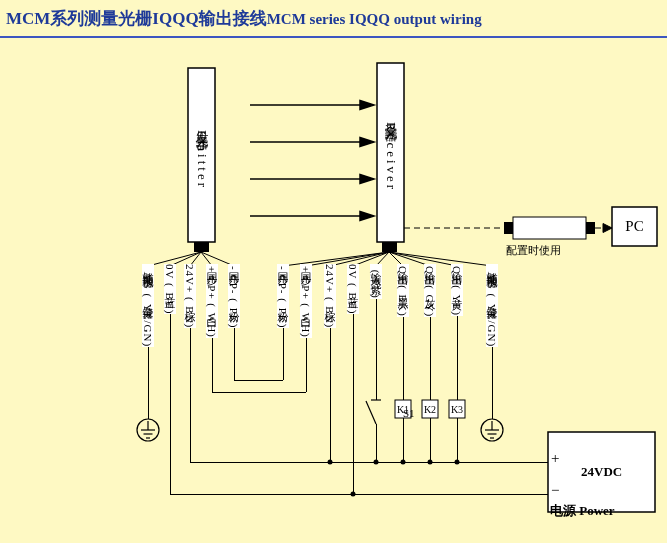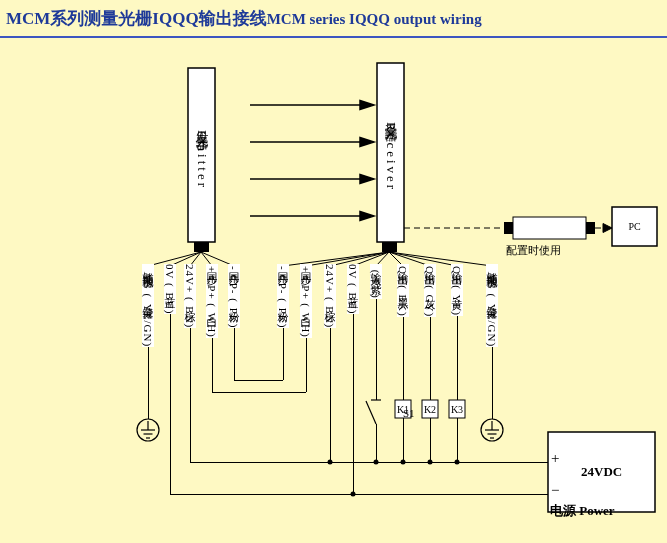--- a/index.html
+++ b/index.html
@@ -16,21 +16,21 @@
   .devlabel{position:absolute;writing-mode:vertical-lr;text-orientation:mixed;
             font-size:13px;letter-spacing:3px;display:flex;align-items:center;
             justify-content:center;white-space:nowrap;}
   .klabel{position:absolute;width:16px;height:18px;display:flex;align-items:center;
           justify-content:center;font-size:10px;}
   .s1label{position:absolute;left:355px;top:407px;font-size:11px;padding-left:48px;}
   .usblabel{position:absolute;left:513px;top:217px;width:73px;height:22px;display:flex;
             align-items:center;justify-content:center;font-size:11px;}
   .usbnote{position:absolute;left:506px;top:243px;width:86px;text-align:left;font-size:11px;}
   .pclabel{position:absolute;left:612px;top:207px;width:45px;height:39px;display:flex;
-           align-items:center;justify-content:center;font-size:10px;}
+           align-items:center;justify-content:center;font-size:15px;}
   .pvolt{position:absolute;left:581px;top:464px;font-size:13px;font-weight:bold;}
   .pplus{position:absolute;left:551px;top:450px;font-size:15px;}
   .pminus{position:absolute;left:551px;top:482px;font-size:15px;}
   .plabel{position:absolute;left:550px;top:502px;font-size:13px;font-weight:bold;}
 </style>
 </head>
 <body>
 
 <div class="canvas">
 

